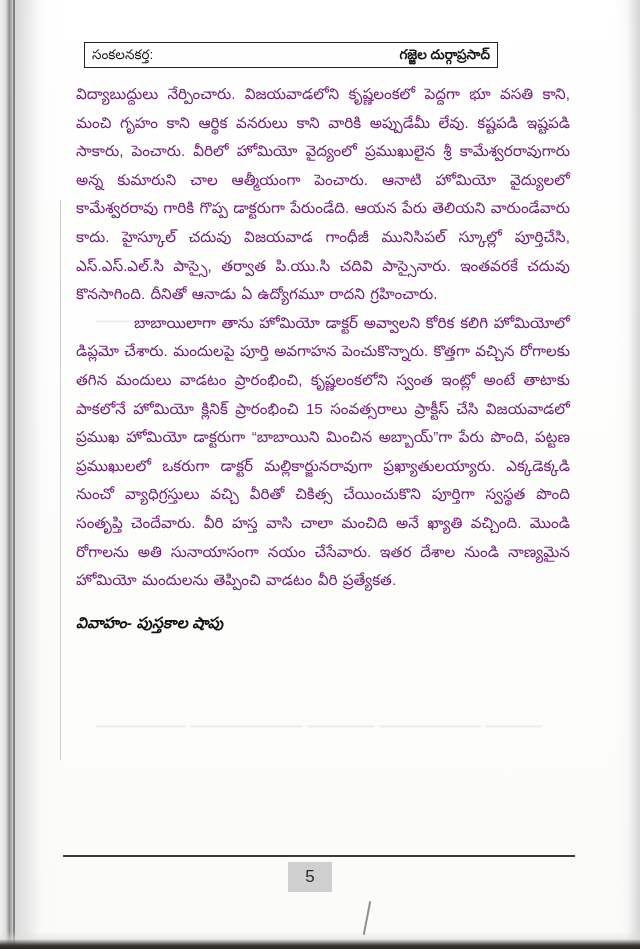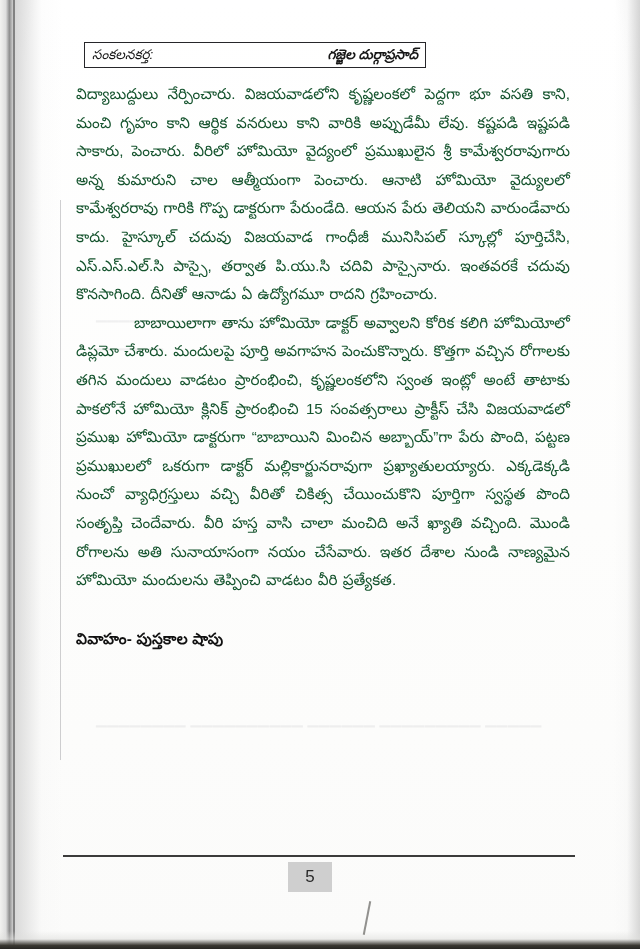--- a/index.html
+++ b/index.html
@@ -71,64 +71,63 @@
     left: 366px; bottom: 14px;
     width: 2px; height: 34px;
     background: rgba(60,58,54,.55);
     transform: rotate(11deg);
   }
 
   
   .header-box {
     position: absolute;
     left: 84px; top: 42px;
-    width: 342px; height: 26px;
+    width: 414px; height: 26px;
     border: 1.4px solid #26262a;
     display: flex;
     align-items: center;
     justify-content: space-between;
     padding: 0 7px;
     box-sizing: border-box;
-    font-style: italic;
   }
   .header-left, .header-right {
     font-size: 13.5px;
     color: #171717;
     line-height: 1;
     white-space: nowrap;
   }
   .header-right { font-weight: 700; text-align: right; }
 
   
   .body-block {
     position: absolute;
     left: 76px; top: 80px;
     width: 494px;
   }
 
   .para {
     margin: 0 0 0 0;
     font-size: 15.2px;
     line-height: 28.6px;
-    color: #14532d;
+    color: #701a75;
     text-align: justify;
     text-justify: inter-word;
     word-spacing: 1px;
   }
   .para.indent { text-indent: 58px; }
 
   .heading {
     font-size: 15.4px;
     line-height: 28.6px;
     font-weight: 700;
     color: #111111;
     margin: 28px 0 10px 0;
     letter-spacing: .2px;
   }
-  .heading.second { margin-top: 30px; }
+  .heading.second { margin-top: 14px; font-style: italic; }
 
   
   .footer-rule {
     position: absolute;
     left: 63px; top: 855px;
     width: 512px; height: 1.6px;
     background: #3b3b3b;
   }
   .page-chip {
     position: absolute;

